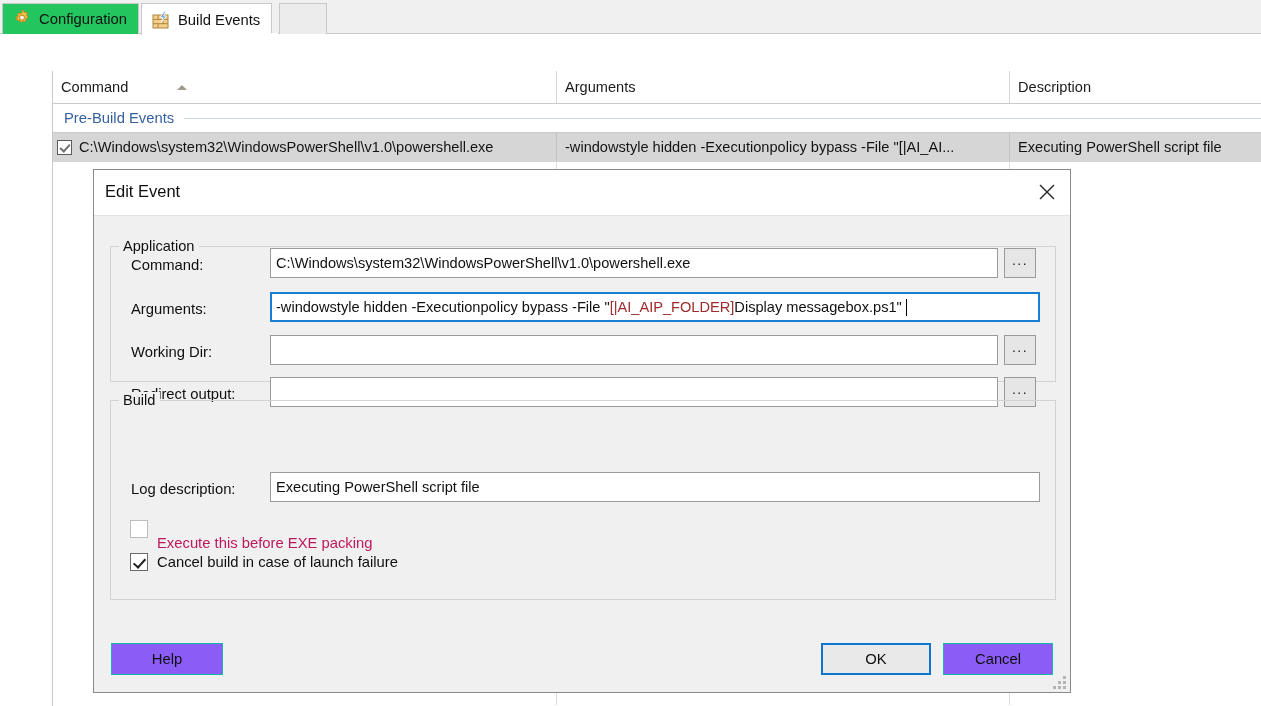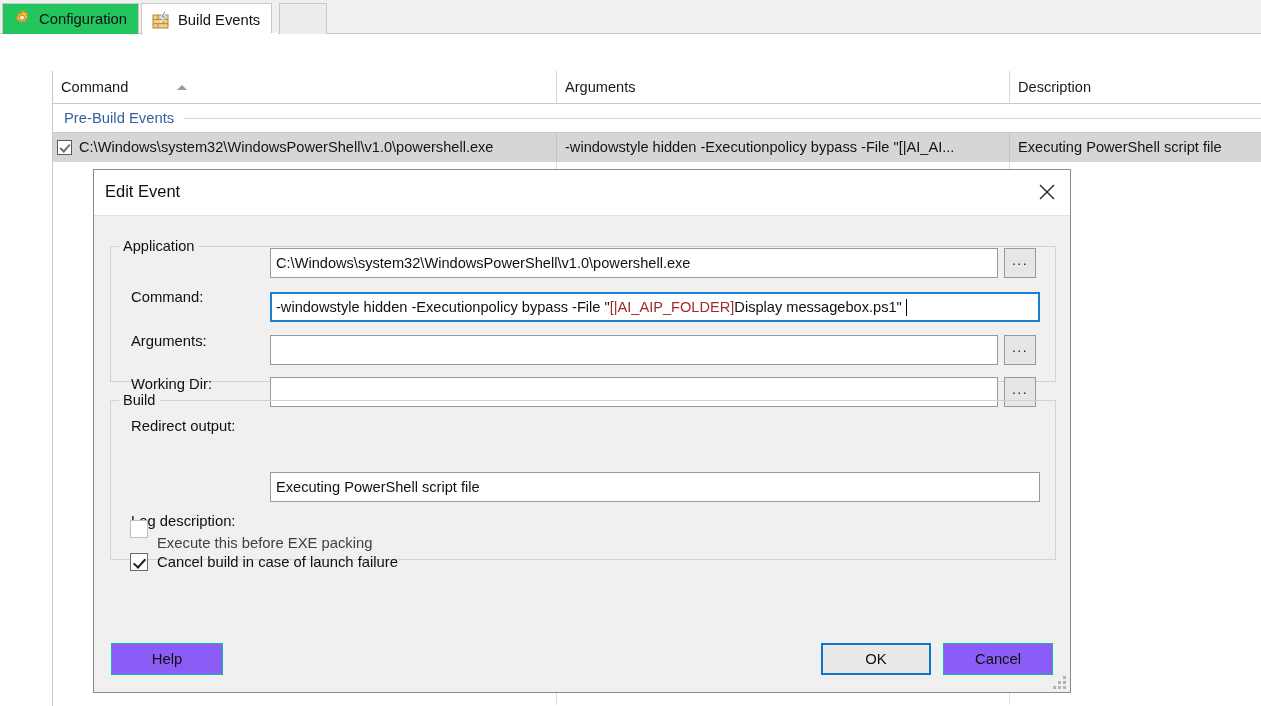--- a/index.html
+++ b/index.html
@@ -240,28 +240,27 @@
   .groupbox-title {
     position: absolute;
     top: -9px; left: 8px;
     background: #f0f0f0;
     padding: 0 5px 0 4px;
     font-size: 14.6px;
     color: #0f0f0f;
     white-space: nowrap;
   }
   #gb-application { left: 16px; top: 76px; width: 946px; height: 136px; }
-  #gb-build       { left: 16px; top: 230px; width: 946px; height: 160px; }
+  #gb-build       { left: 16px; top: 230px; width: 946px; height: 200px; }
   .field-label {
     position: absolute;
     font-size: 14.8px;
     color: #0f0f0f;
     white-space: nowrap;
     text-align: center;
-    margin-top: 32px;
   }
 
   .textbox {
     position: absolute;
     height: 30px;
     background: #ffffff;
     border: 1px solid #9a9a9a;
     box-sizing: border-box;
     display: flex;
     align-items: center;
@@ -320,21 +319,21 @@
   .cbox.checked::after {
     content: "";
     position: absolute;
     left: 5px; top: 2px;
     width: 5px; height: 10px;
     border: solid #1d1d1d;
     border-width: 0 2px 2px 0;
     transform: rotate(42deg);
   }
   .cblabel { font-size: 14.8px; color: #0f0f0f; white-space: nowrap; }
-  .cblabel.disabled { color: #404040; margin-top: 28px; }
+  .cblabel.disabled { color: #be185d; margin-top: 28px; }
 
   
   .btn {
     position: absolute;
     height: 32px;
     background: #8b5cf6;
     border: 1px solid #14b8a6;
     box-sizing: border-box;
     display: flex;
     align-items: center;

